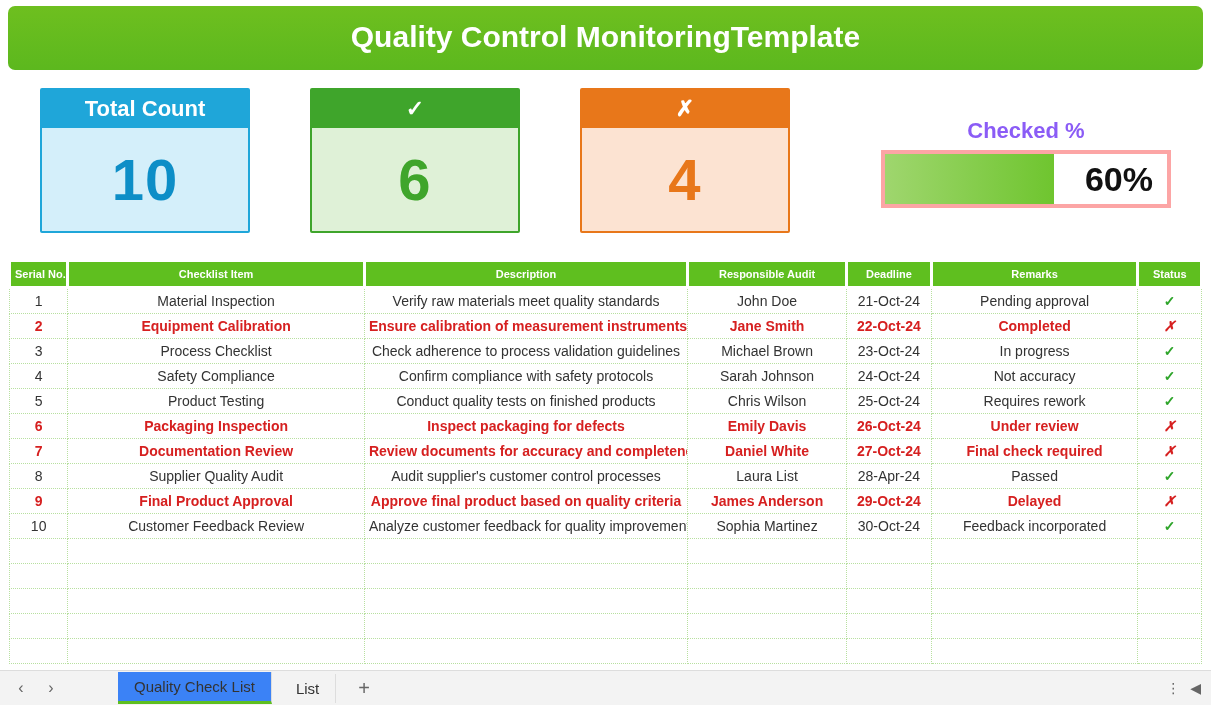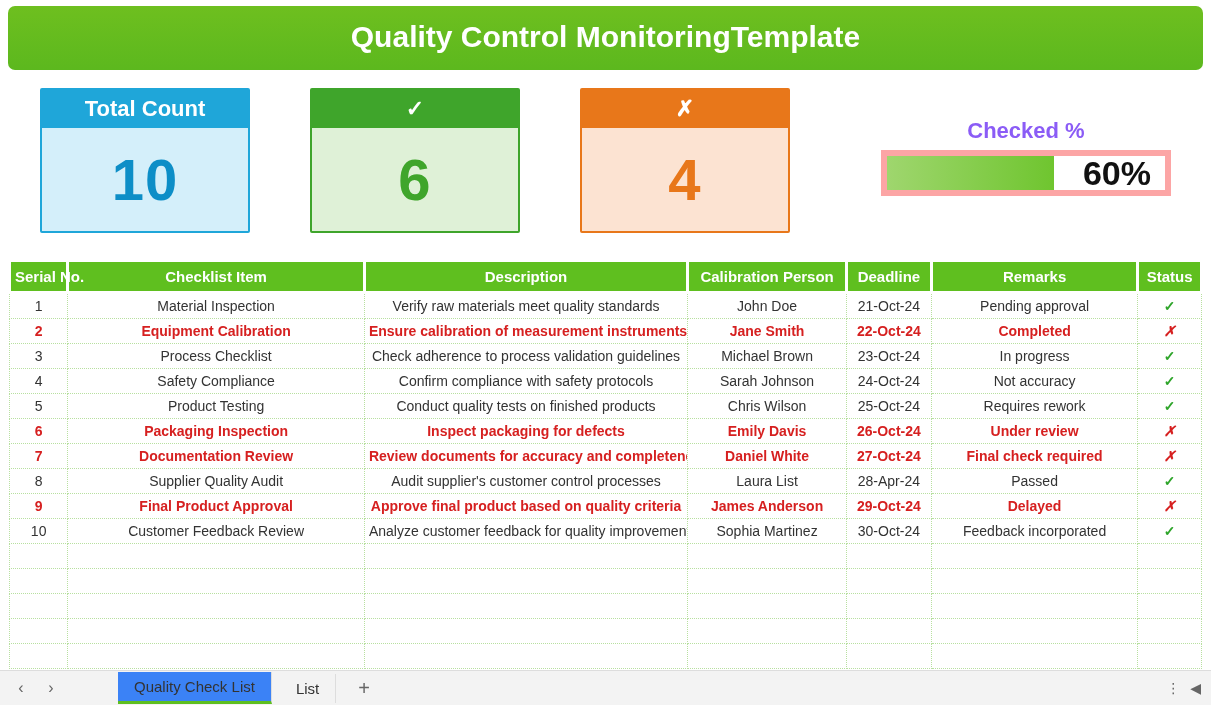--- a/index.html
+++ b/index.html
@@ -63,22 +63,22 @@
     width: 290px;
   }
   .checked-label {
     color: #8b5cf6;
     font-size: 22px;
     font-weight: bold;
     text-align: center;
     margin-bottom: 6px;
   }
   .progress-box {
-    height: 46px;
-    border: 6px solid #fca5a5;
+    height: 58px;
+    border: 4px solid #fca5a5;
     position: relative;
     background: #fff;
   }
   .progress-fill {
     position: absolute;
     left: 0; top: 0; bottom: 0;
     background: linear-gradient(to right, #9fd66e, #6fc52f);
   }
   .progress-text {
     position: absolute;
@@ -95,21 +95,21 @@
   .grid {
     margin: 18px 8px 0 8px;
     border-collapse: collapse;
     width: calc(100% - 16px);
     table-layout: fixed;
   }
   .grid th {
     background: #5fbf1f;
     color: #fff;
     font-weight: bold;
-    font-size: 15px;
+    font-size: 11px;
     padding: 6px 4px;
     border: 3px solid #fff;
     text-align: center;
     white-space: nowrap;
   }
   .grid td {
     border: 1px dotted #b8e0a0;
     padding: 4px 4px;
     text-align: center;
     font-size: 14px;
@@ -210,21 +210,21 @@
     <col class="col-person">
       <col class="col-deadline">
       <col class="col-remarks">
       <col class="col-status">
   </colgroup>
   <thead>
     <tr>
       <th>Serial No.</th>
       <th>Checklist Item</th>
       <th>Description</th>
-      <th>Calibration Person</th>
+      <th>Responsible Audit</th>
       <th>Deadline</th>
       <th>Remarks</th>
       <th>Status</th>
     </tr>
   </thead>
   <tbody id="table-body">
       <tr>
         <td>1</td>
         <td>Material Inspection</td>
         <td>Verify raw materials meet quality standards</td>

